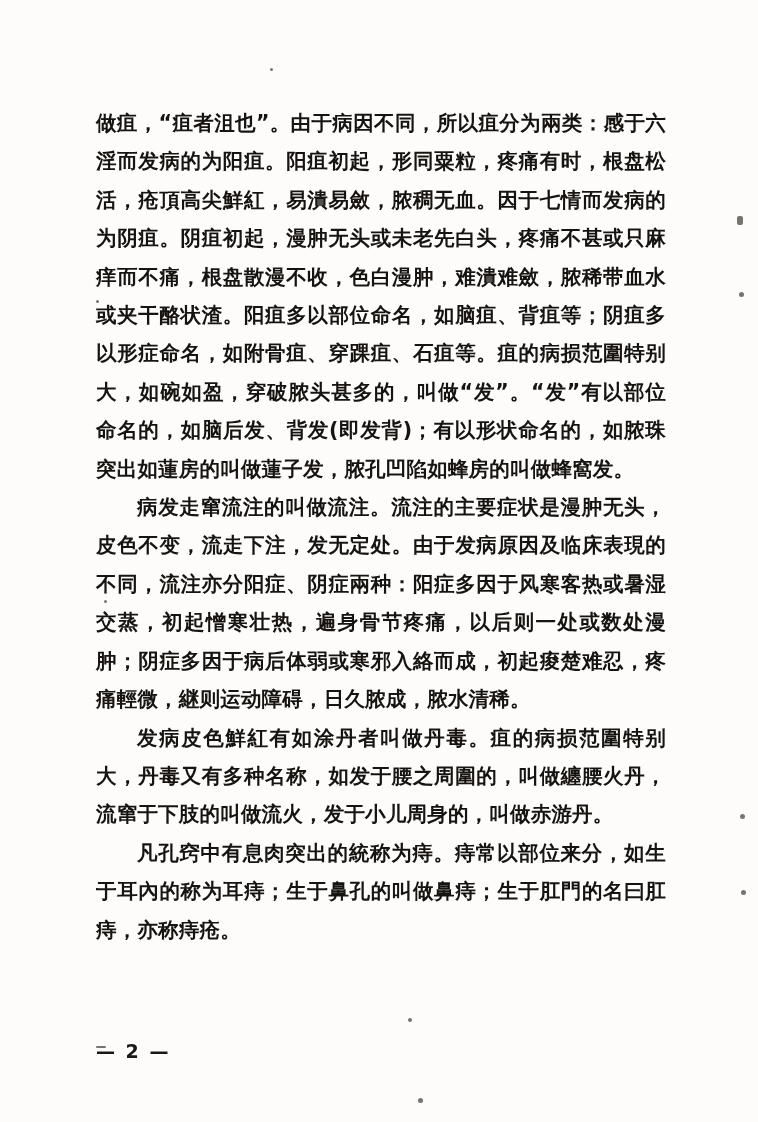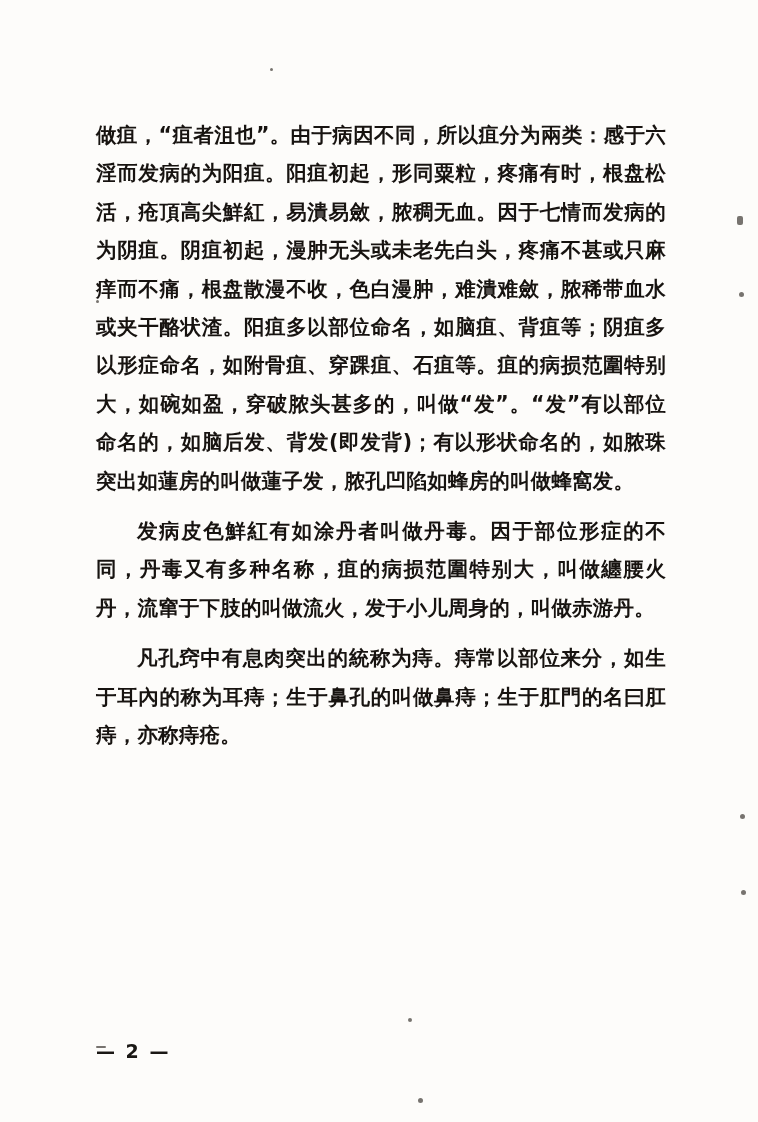--- a/index.html
+++ b/index.html
@@ -27,21 +27,21 @@
     border-radius: 50%;
     opacity: .75;
   }
   #text-block {
     position: absolute;
     left: 96px;
     top: 104px;
     width: 570px;
   }
   p.para {
-    margin: 12px 0 0 0;
+    margin: 0 0 0 0;
     font-size: 20.5px;
     line-height: 38.4px;
     color: #171310;
     text-align: justify;
     text-justify: inter-character;
     letter-spacing: 0.2px;
     font-family: "DejaVu Sans", "Liberation Sans", sans-serif;
     font-weight: 600;
     text-indent: 0;
   }
@@ -60,21 +60,22 @@
     font-family: "DejaVu Sans", "Liberation Sans", sans-serif;
   }
 </style>
 </head>
 <body>
 
 <div id="page">
 
   <div id="text-block">
     <p class="para">做疽，“疽者沮也”。由于病因不同，所以疽分为兩类：感于六淫而发病的为阳疽。阳疽初起，形同粟粒，疼痛有时，根盘松活，疮頂高尖鮮紅，易潰易斂，脓稠无血。因于七情而发病的为阴疽。阴疽初起，漫肿无头或未老先白头，疼痛不甚或只麻痒而不痛，根盘散漫不收，色白漫肿，难潰难斂，脓稀带血水或夹干酪状渣。阳疽多以部位命名，如脑疽、背疽等；阴疽多以形症命名，如附骨疽、穿踝疽、石疽等。疽的病损范圍特别大，如碗如盈，穿破脓头甚多的，叫做“发”。“发”有以部位命名的，如脑后发、背发(即发背)；有以形状命名的，如脓珠突出如蓮房的叫做蓮子发，脓孔凹陷如蜂房的叫做蜂窩发。</p>
-    <p class="para indent">发病皮色鮮紅有如涂丹者叫做丹毒。因于部位形症的不同，丹毒又有多种名称，疽的病损范圍特别大，叫做纏腰火丹，流窜于下肢的叫做流火，发于小儿周身的，叫做赤游丹。</p>
+    <p class="para indent">病发走窜流注的叫做流注。流注的主要症状是漫肿无头，皮色不变，流走下注，发无定处。由于发病原因及临床表現的不同，流注亦分阳症、阴症兩种：阳症多因于风寒客热或暑湿交蒸，初起憎寒壮热，遍身骨节疼痛，以后则一处或数处漫肿；阴症多因于病后体弱或寒邪入絡而成，初起痠楚难忍，疼痛輕微，継则运动障碍，日久脓成，脓水清稀。</p>
+    <p class="para indent">发病皮色鮮紅有如涂丹者叫做丹毒。疽的病损范圍特别大，丹毒又有多种名称，如发于腰之周圍的，叫做纏腰火丹，流窜于下肢的叫做流火，发于小儿周身的，叫做赤游丹。</p>
     <p class="para indent">凡孔窍中有息肉突出的統称为痔。痔常以部位来分，如生于耳內的称为耳痔；生于鼻孔的叫做鼻痔；生于肛門的名曰肛痔，亦称痔疮。</p>
   </div>
 
   <div id="page-number">— 2 —</div>
 
   <span class="speck" style="left:737px; top:216px; width:6px; height:9px; border-radius:2px;"></span>
   <span class="speck" style="left:739px; top:292px; width:5px; height:5px;"></span>
   <span class="speck" style="left:740px; top:814px; width:5px; height:5px;"></span>
   <span class="speck" style="left:741px; top:890px; width:5px; height:5px;"></span>
   <span class="speck" style="left:96px; top:300px; width:3px; height:3px;"></span>

